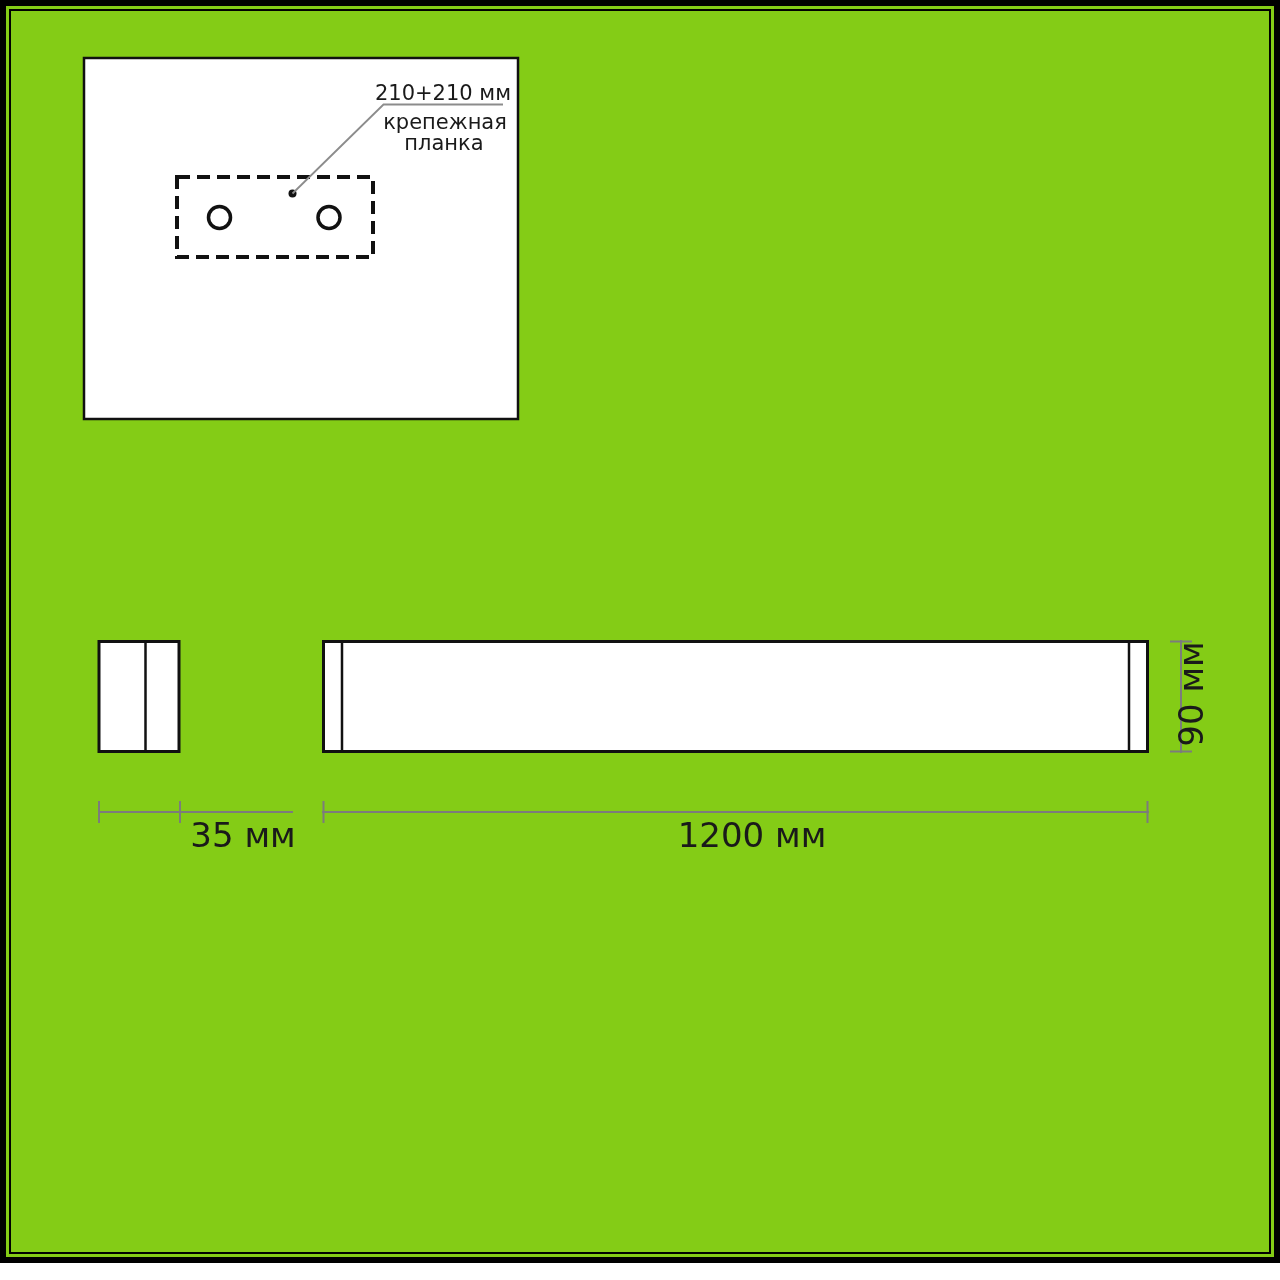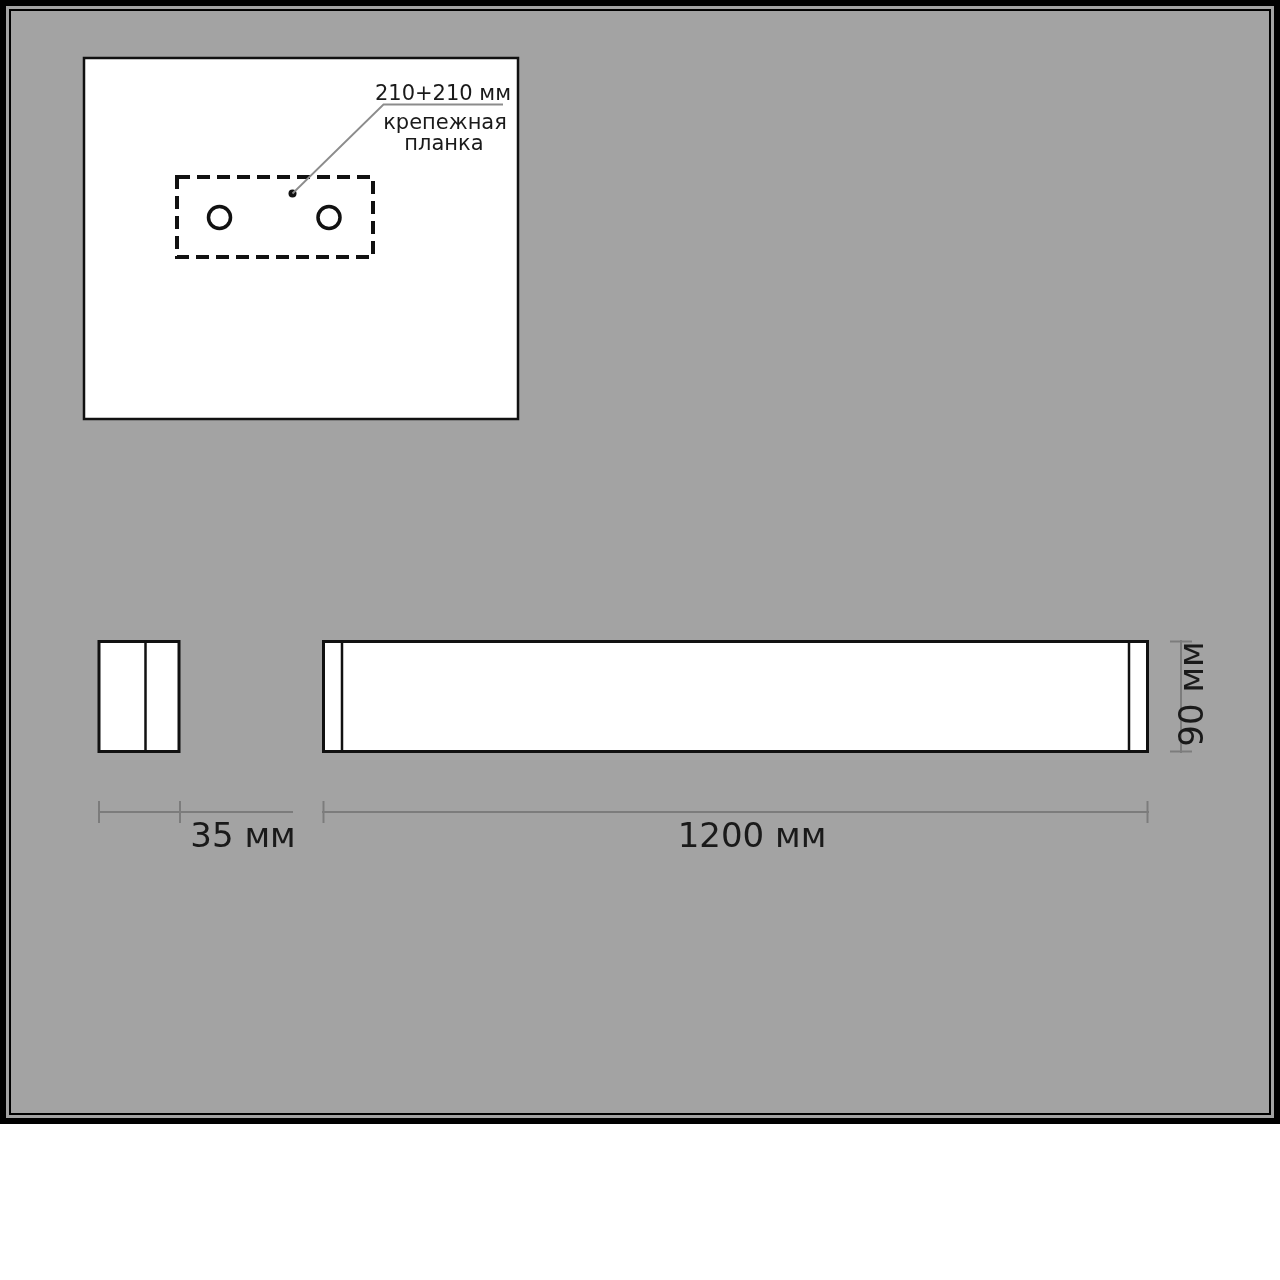--- a/index.html
+++ b/index.html
@@ -3,22 +3,22 @@
 <meta charset="utf-8">
 <style>
   html, body {
     margin: 0;
     padding: 0;
     background: #ffffff;
   }
   .page {
     position: relative;
     width: 1280px;
-    height: 1124px;
-    background: #a3a3a3;
+    height: 1263px;
+    background: #84cc16;
     overflow: hidden;
   }
   .frame-outer {
     position: absolute;
     inset: 0;
     border: 6px solid #000000;
     box-sizing: border-box;
     pointer-events: none;
   }
   .frame-inner {

